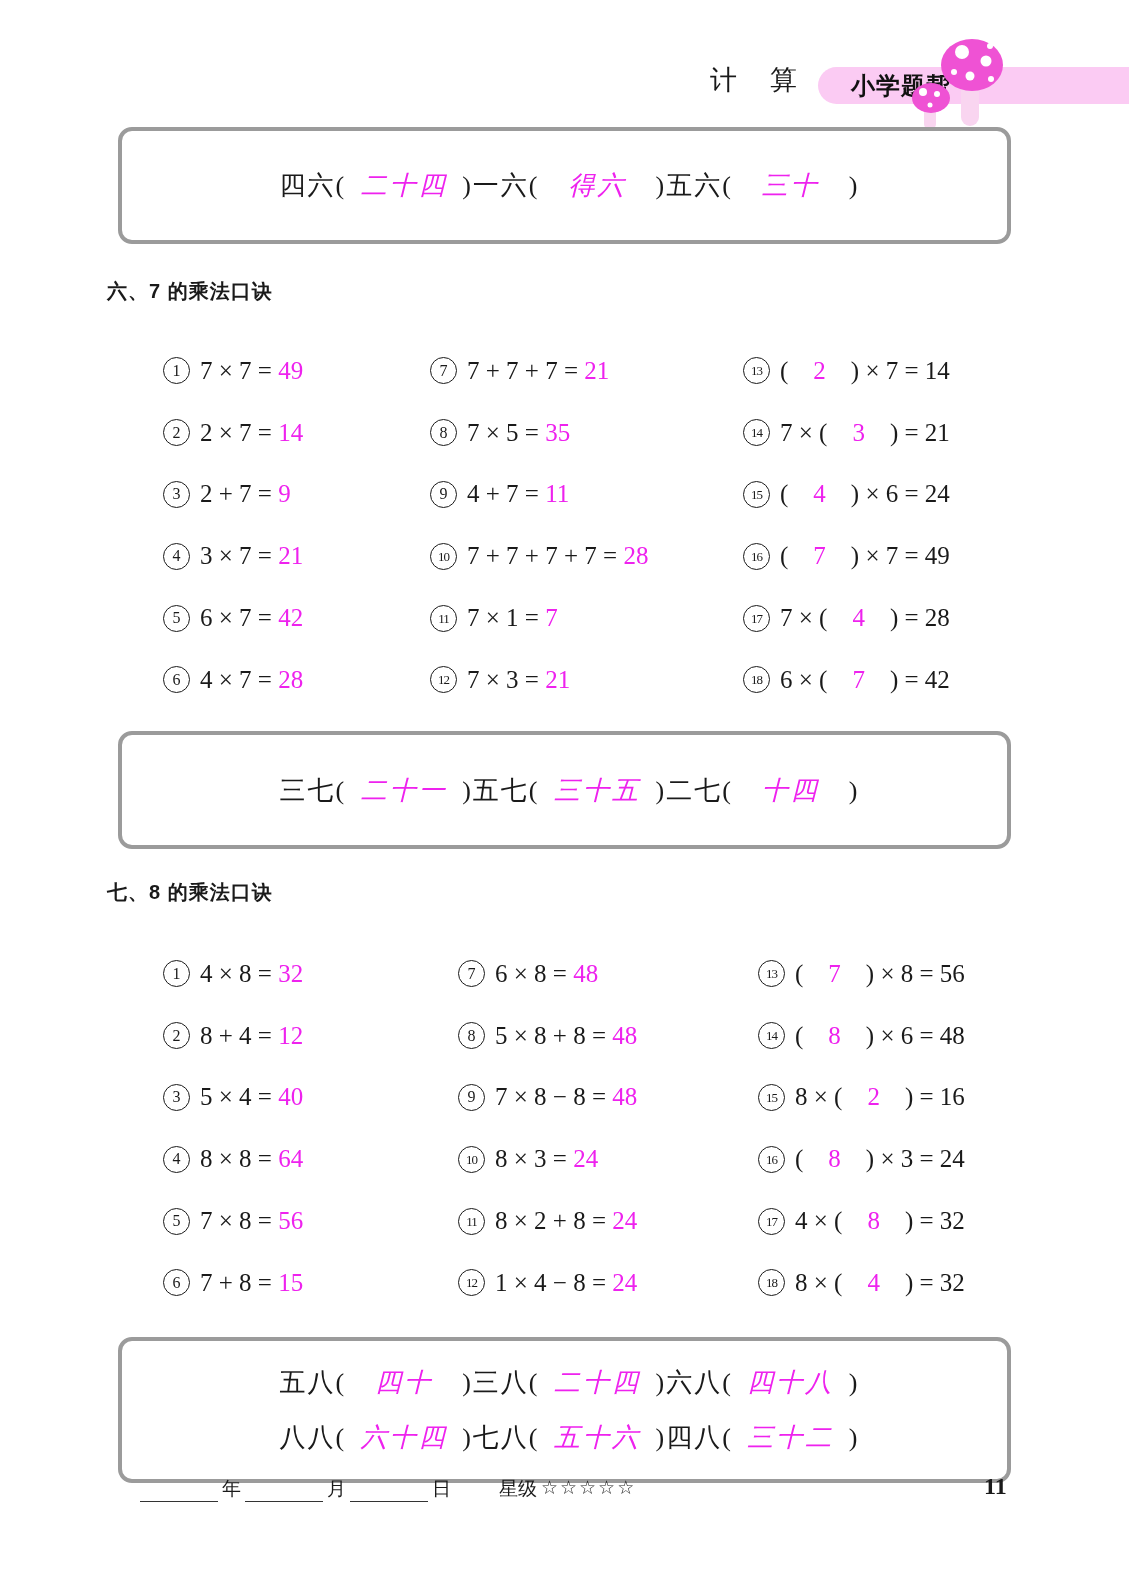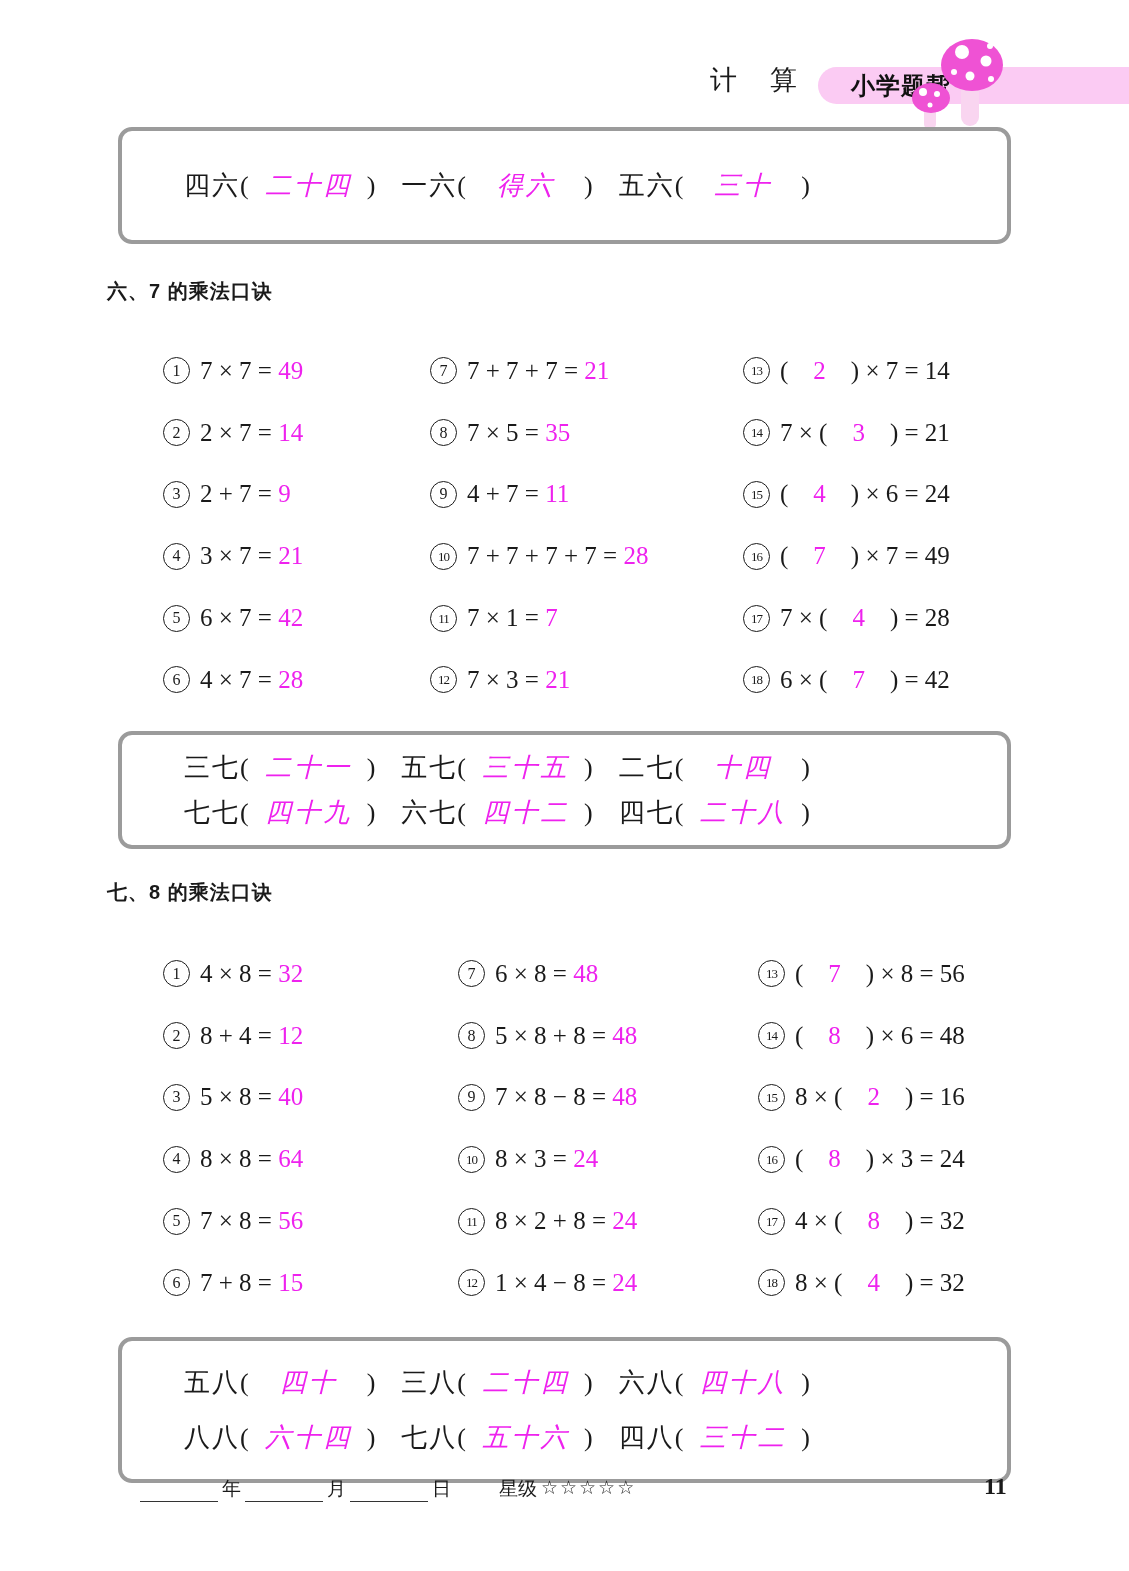--- a/index.html
+++ b/index.html
@@ -38,21 +38,21 @@
   
   .recite-box{
     position:absolute;left:118px;width:893px;
     border:4px solid var(--box-border);border-radius:14px;
     display:flex;flex-direction:column;justify-content:space-evenly;
     padding:4px 52px 4px 62px;font-size:26px;background:#fff;
   }
   #box6{top:127px;height:117px;}
   #box7{top:731px;height:118px;}
   #box8{top:1337px;height:146px;}
-  .recite-row{display:flex;justify-content:flex-start;gap:24px;}
+  .recite-row{display:flex;justify-content:center;}
   .recite-item{white-space:pre;}
   .rq{letter-spacing:2px;}
   .ra{
     display:inline-block;min-width:116px;text-align:center;
     color:var(--answer);font-style:italic;letter-spacing:3px;
   }
 
   
   .section-title{
     position:absolute;left:107px;font-size:20px;font-weight:bold;
@@ -205,40 +205,35 @@
         <span class="expr"><span class="q">6 × (    </span><span class="ans">7</span><span class="q">    ) = 42</span></span>
       </div>
     </div>
 
   <div class="recite-box" id="box7">
       <div class="recite-row">
         <span class="recite-item"><span class="rq">三七</span><span class="rq">(</span><span class="ra">二十一</span><span class="rq">)</span></span>
         <span class="recite-item"><span class="rq">五七</span><span class="rq">(</span><span class="ra">三十五</span><span class="rq">)</span></span>
         <span class="recite-item"><span class="rq">二七</span><span class="rq">(</span><span class="ra">十四</span><span class="rq">)</span></span>
       </div>
-      <div class="recite-row">
-        <span class="recite-item"><span class="rq">七七</span><span class="rq">(</span><span class="ra">四十九</span><span class="rq">)</span></span>
-        <span class="recite-item"><span class="rq">六七</span><span class="rq">(</span><span class="ra">四十二</span><span class="rq">)</span></span>
-        <span class="recite-item"><span class="rq">四七</span><span class="rq">(</span><span class="ra">二十八</span><span class="rq">)</span></span>
-      </div>
     </div>
 
   <h2 class="section-title" id="title8" style="margin:0">七、8 的乘法口诀</h2>
   <div class="problems" id="probs8">
       <div class="prob">
         <span class="pnum">1</span>
         <span class="expr"><span class="q">4 × 8 = </span><span class="ans">32</span></span>
       </div>
       <div class="prob">
         <span class="pnum">2</span>
         <span class="expr"><span class="q">8 + 4 = </span><span class="ans">12</span></span>
       </div>
       <div class="prob">
         <span class="pnum">3</span>
-        <span class="expr"><span class="q">5 × 8 = </span><span class="ans">40</span></span>
+        <span class="expr"><span class="q">5 × 4 = </span><span class="ans">40</span></span>
       </div>
       <div class="prob">
         <span class="pnum">4</span>
         <span class="expr"><span class="q">8 × 8 = </span><span class="ans">64</span></span>
       </div>
       <div class="prob">
         <span class="pnum">5</span>
         <span class="expr"><span class="q">7 × 8 = </span><span class="ans">56</span></span>
       </div>
       <div class="prob">

